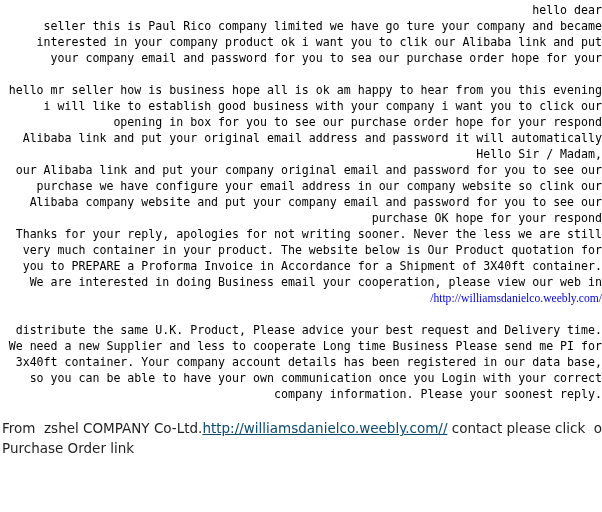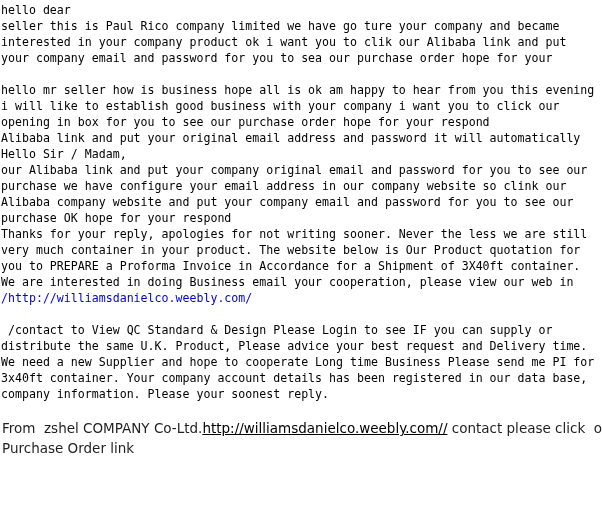--- a/index.html
+++ b/index.html
@@ -20,39 +20,41 @@
   .mono-text {
     font-family: "DejaVu Sans Mono", "Liberation Mono", monospace;
     font-size: 11.6px;
     line-height: 16px;
     color: #000000;
     padding: 2px 0 0 1px;
   }
   .mono-text .line {
     height: 16px;
     white-space: pre;
+    text-align: right;
   }
   .mono-link {
     color: #0000DD;
     text-decoration: none;
     cursor: pointer;
+    font-family: Liberation Serif, serif;
   }
   .footer {
     font-family: "DejaVu Sans", "Liberation Sans", sans-serif;
     font-size: 13.5px;
     line-height: 20px;
     color: #1f1f1f;
     margin-top: 16px;
     padding-left: 2px;
   }
   .footer .fline {
     white-space: pre;
   }
   .footer-link {
-    color: #000000;
+    color: #0c4a6e;
     text-decoration: underline;
     cursor: pointer;
   }
 </style>
 </head>
 <body>
 
 <div class="page">
 
   <div class="mono-text" id="mono-lines">
@@ -69,24 +71,24 @@
       <div class="line">our Alibaba link and put your company original email and password for you to see our</div>
       <div class="line">purchase we have configure your email address in our company website so clink our</div>
       <div class="line">Alibaba company website and put your company email and password for you to see our</div>
       <div class="line">purchase OK hope for your respond</div>
       <div class="line">Thanks for your reply, apologies for not writing sooner. Never the less we are still</div>
       <div class="line">very much container in your product. The website below is Our Product quotation for</div>
       <div class="line">you to PREPARE a Proforma Invoice in Accordance for a Shipment of 3X40ft container.</div>
       <div class="line">We are interested in doing Business email your cooperation, please view our web in</div>
       <div class="line"><a class="mono-link">/http://williamsdanielco.weebly.com/</a></div>
       <div class="line"></div>
-      <div class="line"> /contact to View QC Standard &amp; Design Please Login to see IF you can supply or</div>
       <div class="line">distribute the same U.K. Product, Please advice your best request and Delivery time.</div>
-      <div class="line">We need a new Supplier and hope to cooperate Long time Business Please send me PI for</div>
+      <div class="line">We need a new Supplier and less to cooperate Long time Business Please send me PI for</div>
       <div class="line">3x40ft container. Your company account details has been registered in our data base,</div>
+      <div class="line">so you can be able to have your own communication once you Login with your correct</div>
       <div class="line">company information. Please your soonest reply.</div>
     </div>
 
   <div class="footer">
     <div class="fline"><span>From  zshel COMPANY Co-Ltd.</span><a class="footer-link">http://williamsdanielco.weebly.com//</a><span> contact please click  our</span></div>
     <div class="fline"><span>Purchase Order link</span></div>
   </div>
 
 </div>
 

